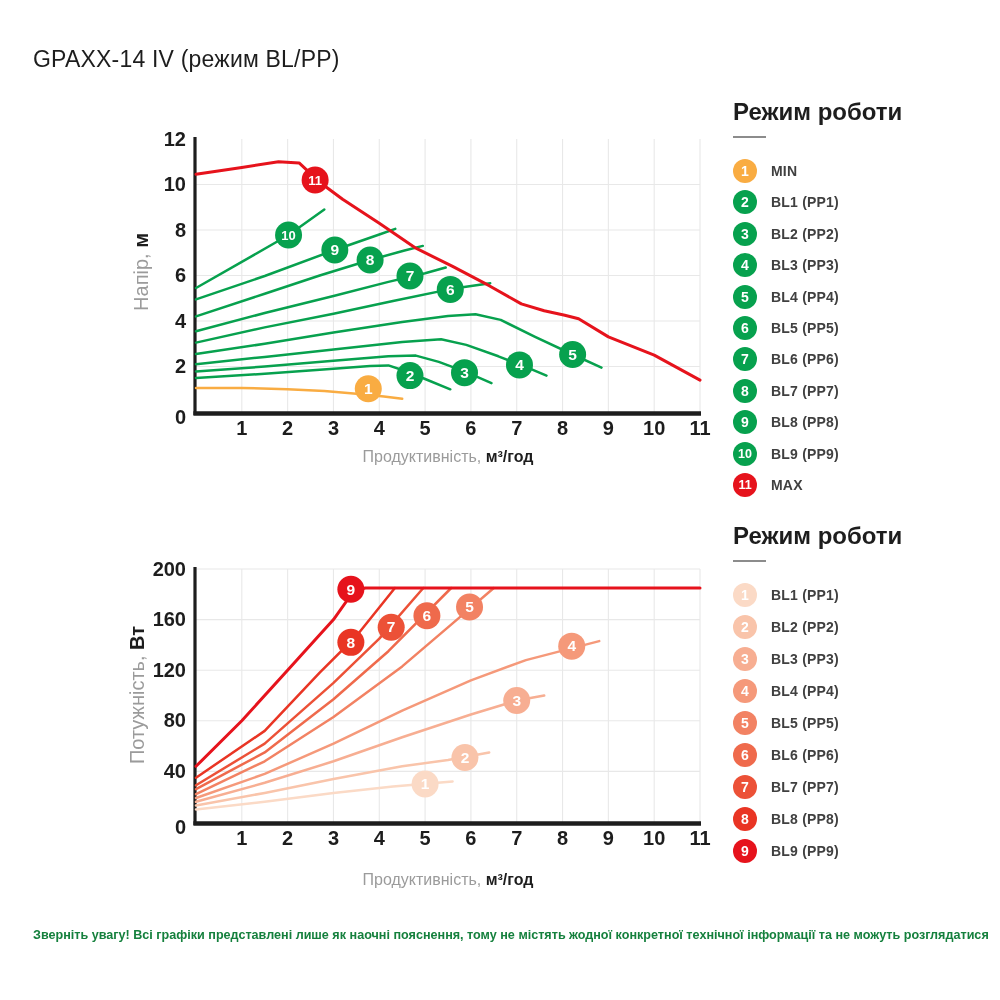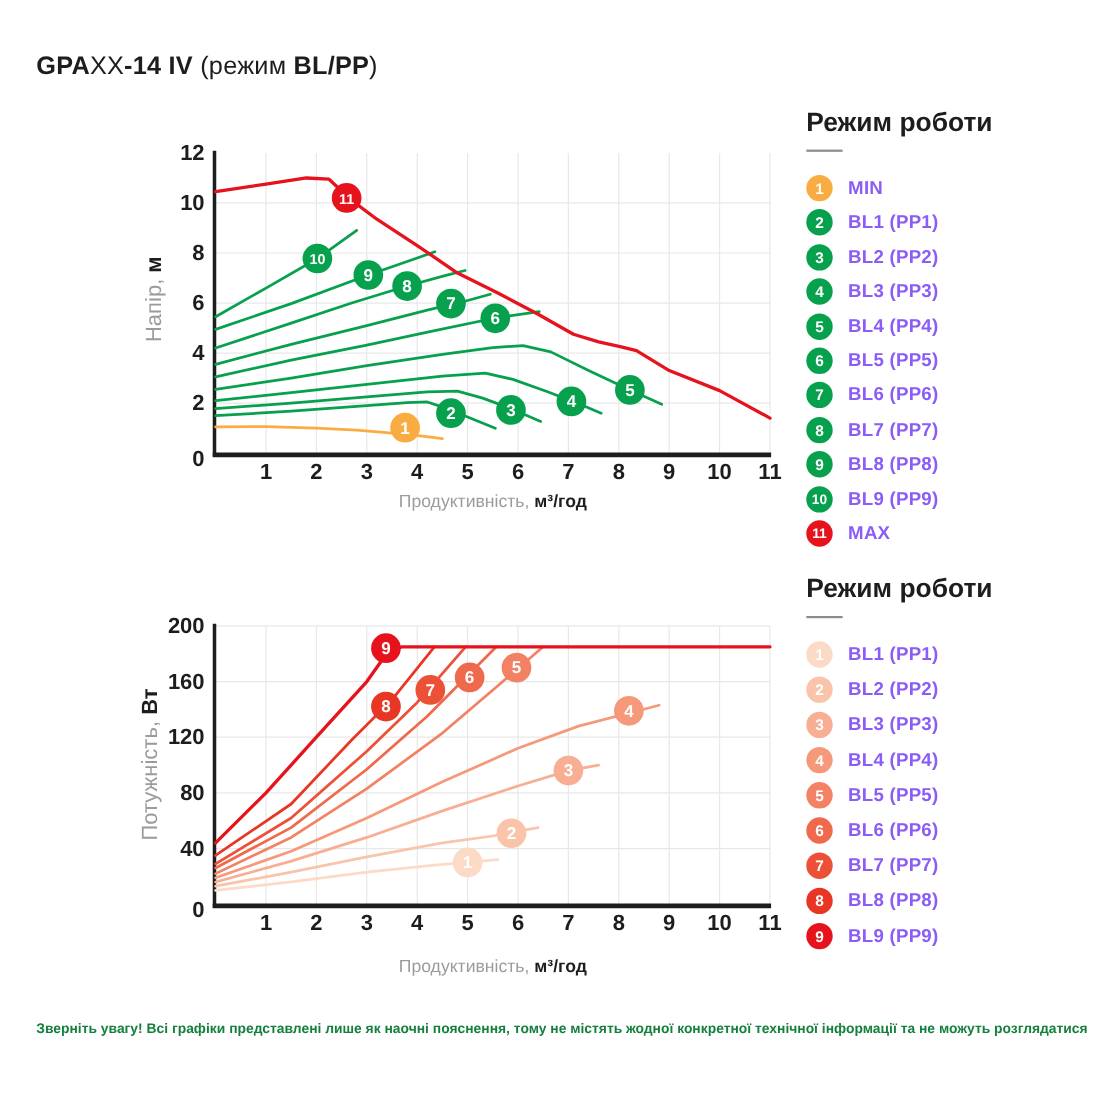--- a/index.html
+++ b/index.html
@@ -1,40 +1,40 @@
 <!DOCTYPE html>
 <html><head>
 <meta charset="utf-8">
 <style>
   html,body{margin:0;padding:0;background:#fff;}
   .page{position:relative;width:1000px;height:1000px;background:#fff;overflow:hidden;
         font-family:"Liberation Sans",sans-serif;color:#1d1d1d;}
   .page-title{position:absolute;left:33px;top:46px;font-size:23px;letter-spacing:.2px;color:#1d1d1d;}
-  .page-title .b{font-weight:700;}
+  .page-title .b{font-weight:400;}
   .charts-svg{position:absolute;left:0;top:0;width:1000px;height:1000px;}
   .grid{stroke:#e8e8e8;stroke-width:1.1;}
   .axis{stroke:#1d1d1d;}
   .tick{font-family:"Liberation Sans",sans-serif;font-weight:700;font-size:20px;fill:#1d1d1d;}
   .badge-num{font-family:"Liberation Sans",sans-serif;font-weight:700;fill:#ffffff;}
   .axis-title-x{position:absolute;transform:translate(-50%,0);white-space:nowrap;
         font-size:16px;color:#9b9b9b;}
   .axis-title-y{position:absolute;transform:translate(-50%,-50%) rotate(-90deg);white-space:nowrap;
         font-size:20px;color:#9b9b9b;}
   .axis-title-x b,.axis-title-y b{color:#1d1d1d;font-weight:700;}
   .legend{position:absolute;left:733px;width:260px;}
   .legend-title{font-size:24px;font-weight:700;color:#1d1d1d;line-height:23px;}
   .legend-divider{width:33px;height:2px;background:#8c8c8c;margin-top:13px;}
   .legend-items{margin-top:21px;}
   .legend-row{display:flex;align-items:center;}
   .legend-top .legend-row{margin-bottom:7.4px;}
   .legend-bottom .legend-row{margin-bottom:8px;}
   .legend-badge{width:24px;height:24px;border-radius:50%;color:#fff;font-weight:700;font-size:14px;
         display:flex;align-items:center;justify-content:center;flex:0 0 24px;}
   .legend-badge.small{font-size:12.5px;}
-  .legend-label{margin-left:14px;font-size:17px;font-weight:600;color:#8b5cf6;letter-spacing:.2px;}
+  .legend-label{margin-left:14px;font-size:14px;font-weight:600;color:#404040;letter-spacing:.2px;}
   .disclaimer{position:absolute;left:33px;top:927px;width:960px;font-size:12.6px;font-weight:700;
         line-height:17px;color:#15803d;}
   .disclaimer div{white-space:nowrap;}
 </style>
 </head>
 <body>
 
 <div class="page">
 
   <div class="page-title"><span class="b">GPA</span><span>XX</span><span class="b">-14 IV</span><span> (режим </span><span class="b">BL/PP</span><span>)</span></div>

